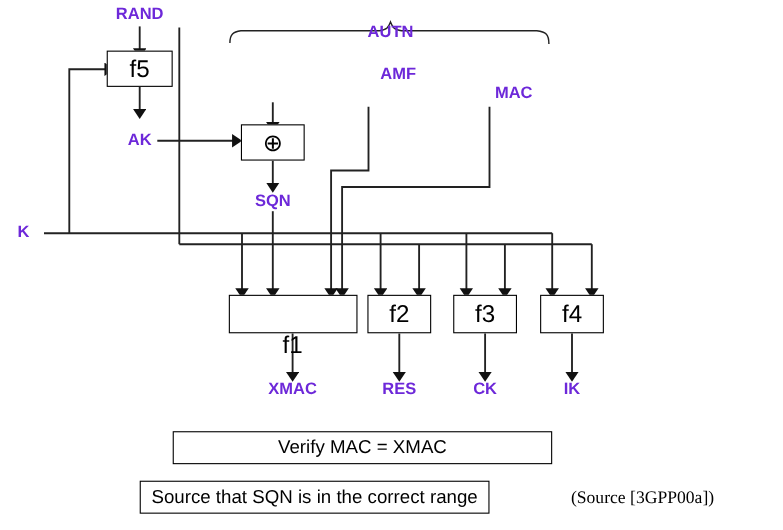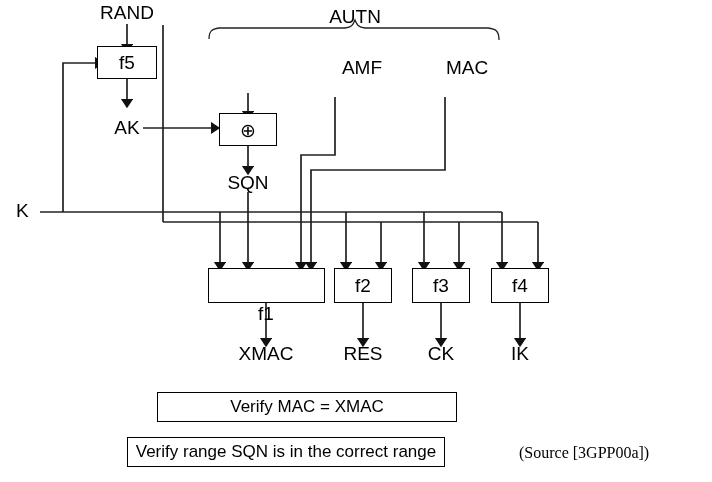--- a/index.html
+++ b/index.html
@@ -17,35 +17,36 @@
   }
   svg#wires {
     position: absolute;
     left: 0;
     top: 0;
     width: 712px;
     height: 482px;
   }
   .lbl {
     position: absolute;
-    color: #000000;
+    color: #6d28d9;
     font-family: "Liberation Sans", sans-serif;
-    font-size: 19px;
+    font-size: 15px;
     line-height: 19px;
     white-space: nowrap;
+    font-weight: bold;
   }
   .lbl.ctr {
     transform: translateX(-50%);
     text-align: center;
   }
   .boxlbl {
     position: absolute;
     color: #000000;
     font-family: "Liberation Sans", sans-serif;
-    font-size: 19px;
+    font-size: 22px;
     white-space: nowrap;
     transform: translate(-50%, -50%);
   }
   .fbox {
     position: absolute;
     box-sizing: border-box;
     border: 1.6px solid #000000;
     background: #ffffff;
   }
   .vbox {
@@ -141,35 +142,35 @@
   <div class="fbox" style="left:412px; top:268px; width:58px; height:35px;"></div>
   <div class="boxlbl" style="left:441px; top:286px;text-align:right;">f3</div>
 
   <div class="fbox" style="left:491px; top:268px; width:58px; height:35px;"></div>
   <div class="boxlbl" style="left:520px; top:286px;">f4</div>
 
   <div class="lbl ctr" style="left:127px; top:3px;">RAND</div>
 
   <div class="lbl" style="left:16px; top:201px;">K</div>
 
-  <div class="lbl ctr" style="left:355px; top:7px;">AUTN</div>
+  <div class="lbl ctr" style="left:355px; top:20px;">AUTN</div>
 
 
   <div class="lbl ctr" style="left:362px; top:58px;">AMF</div>
 
-  <div class="lbl ctr" style="left:467px; top:58px;">MAC</div>
+  <div class="lbl ctr" style="left:467px; top:75px;">MAC</div>
 
   <div class="lbl ctr" style="left:127px; top:118px;">AK</div>
 
   <div class="lbl ctr" style="left:248px; top:173px;">SQN</div>
 
   <div class="lbl ctr" style="left:266px; top:344px;">XMAC</div>
   <div class="lbl ctr" style="left:363px; top:344px;">RES</div>
   <div class="lbl ctr" style="left:441px; top:344px;">CK</div>
   <div class="lbl ctr" style="left:520px; top:344px;">IK</div>
 
-  <div class="vbox" style="left:157px; top:392px; width:300px; height:30px;">Verify MAC = XMAC</div>
+  <div class="vbox" style="left:157px; top:392px; width:345px; height:30px;">Verify MAC = XMAC</div>
 
-  <div class="vbox" style="left:127px; top:437px; width:318px; height:30px;">Verify range SQN is in the correct range</div>
+  <div class="vbox" style="left:127px; top:437px; width:318px; height:30px;">Source that SQN is in the correct range</div>
 
   <div class="srclbl" style="left:519px; top:444px;">(Source [3GPP00a])</div>
 
 </div>
 
 </body></html>

